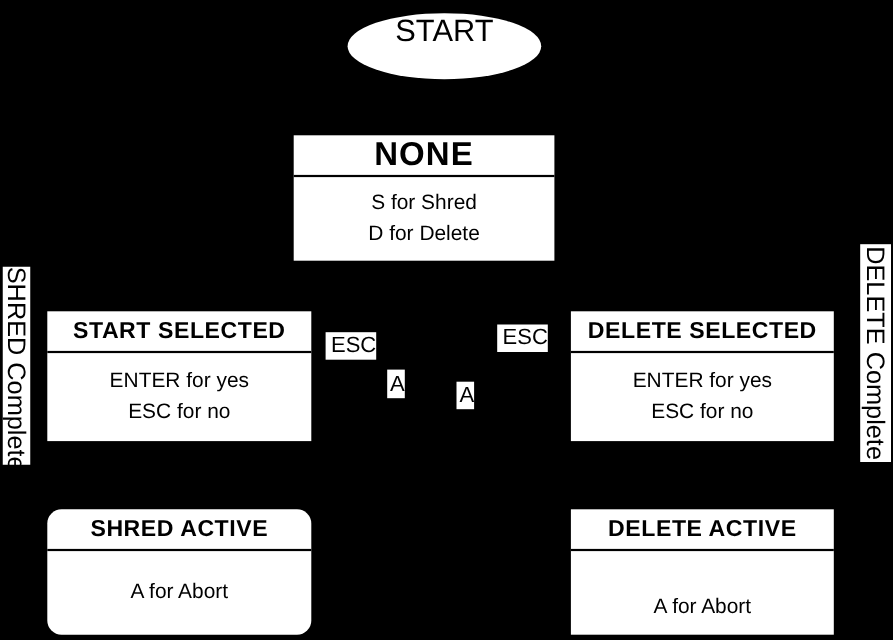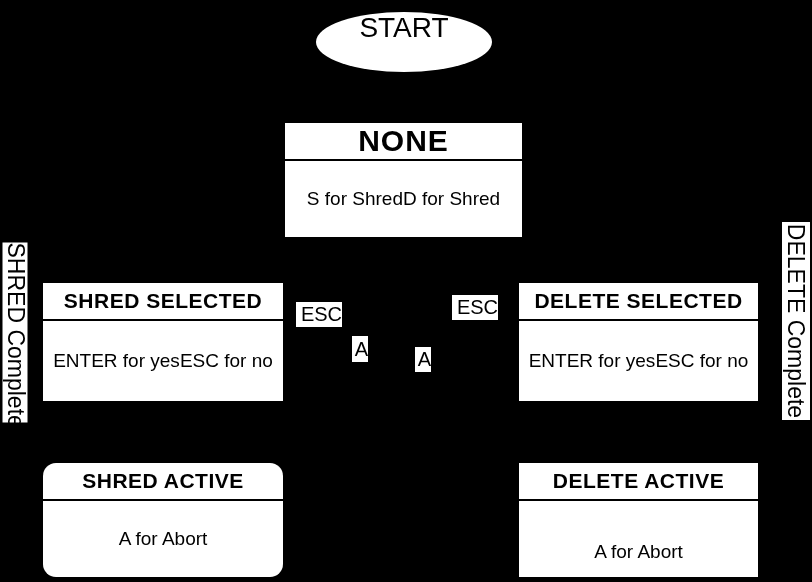--- a/index.html
+++ b/index.html
@@ -42,26 +42,27 @@
     align-items: center;
     justify-content: center;
     font-weight: bold;
     font-size: 21px;
     border-bottom: 2px solid var(--text, #000000);
     letter-spacing: 0.5px;
   }
   .node .body {
     flex: 1;
     display: flex;
+    flex-direction: column;
     align-items: center;
     justify-content: center;
     font-size: 19px;
     line-height: 28px;
   }
-  .node-none            { left: 285px; top: 123px; width: 237px; height: 114px; }
+  .node-none            { left: 267px; top: 123px; width: 237px; height: 114px; }
   .node-none .title     { font-size: 30px; letter-spacing: 1px; }
   .node-shred-selected  { left: 43px;  top: 283px; width: 240px; height: 118px; }
   .node-delete-selected { left: 519px; top: 283px; width: 239px; height: 118px; }
   .node-shred-active    { left: 43px;  top: 463px; width: 240px; height: 114px; border-radius: 13px; }
   .node-delete-active   { left: 519px; top: 463px; width: 239px; height: 114px; gap: 26px; }
   
   .edge-label {
     position: absolute;
     background: var(--fill, #ffffff);
     color: var(--text, #000000);
@@ -93,26 +94,26 @@
 <div class="canvas">
 
   <div class="ellipse">
     <span>START</span>
   </div>
 
   <div class="node node-none">
     <div class="title">NONE</div>
     <div class="body">
       <div>S for Shred</div>
-      <div>D for Shred</div>
+      <div>D for Delete</div>
     </div>
   </div>
 
   <div class="node node-shred-selected">
-    <div class="title">SHRED SELECTED</div>
+    <div class="title">START SELECTED</div>
     <div class="body">
       <div>ENTER for yes</div>
       <div>ESC for no</div>
     </div>
   </div>
 
   <div class="node node-delete-selected">
     <div class="title">DELETE SELECTED</div>
     <div class="body">
       <div>ENTER for yes</div>

